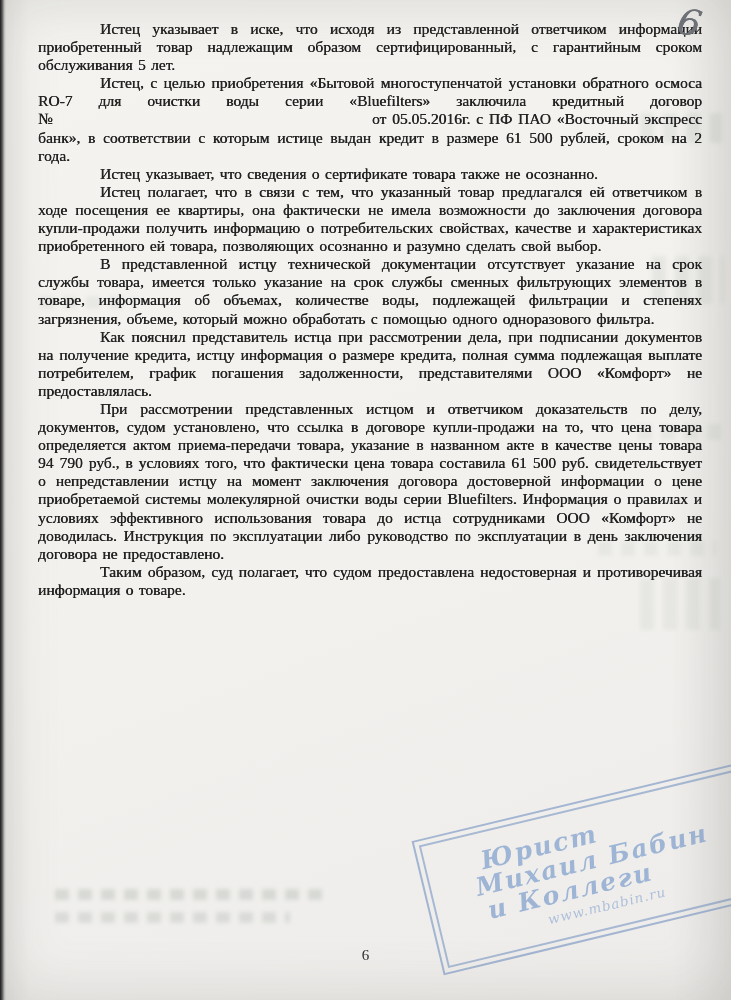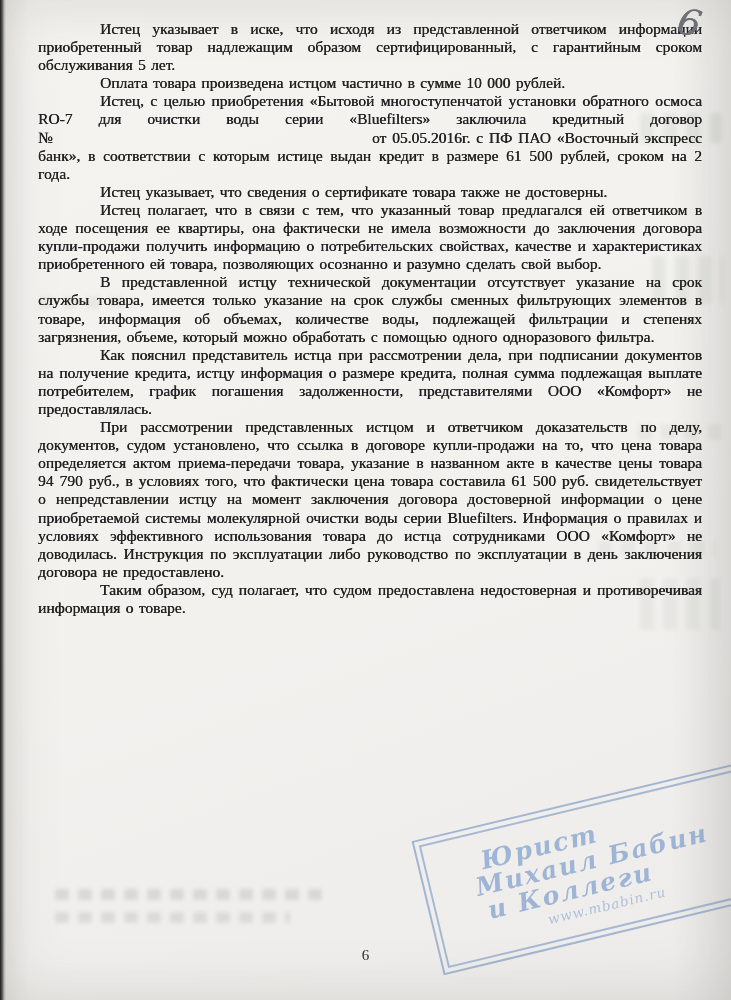--- a/index.html
+++ b/index.html
@@ -97,23 +97,22 @@
 </head>
 <body>
 
 <div class="scan-edge-left"></div>
 <div class="scan-vignette"></div>
 
 <div class="handwritten-page-number">6</div>
 
 <div class="text-block">
   <p>Истец указывает в иске, что исходя из представленной ответчиком информации приобретенный товар надлежащим образом сертифицированный, с гарантийным сроком обслуживания 5 лет.</p>
-  <p>Оплата товара произведена истцом частично в сумме 10 000 рублей.</p>
   <p>Истец, с целью приобретения «Бытовой многоступенчатой установки обратного осмоса RO-7 для очистки воды серии «Bluefilters» заключила кредитный договор №&nbsp;&nbsp;&nbsp;&nbsp;&nbsp;&nbsp;&nbsp;&nbsp;&nbsp;&nbsp;&nbsp;&nbsp;&nbsp;&nbsp;&nbsp;&nbsp;&nbsp;&nbsp;&nbsp;&nbsp;&nbsp;&nbsp;&nbsp;&nbsp;&nbsp;&nbsp;&nbsp;&nbsp;&nbsp;&nbsp;&nbsp;&nbsp;&nbsp;&nbsp;&nbsp;&nbsp;&nbsp;&nbsp;&nbsp;&nbsp;&nbsp;&nbsp;&nbsp;&nbsp;&nbsp;&nbsp;&nbsp;&nbsp;&nbsp;&nbsp;&nbsp;&nbsp;&nbsp;&nbsp;&nbsp;от 05.05.2016г. с ПФ ПАО «Восточный экспресс банк», в соответствии с которым истице выдан кредит в размере 61 500 рублей, сроком на 2 года.</p>
-  <p>Истец указывает, что сведения о сертификате товара также не достоверны.</p>
+  <p>Истец указывает, что сведения о сертификате товара также не осознанно.</p>
   <p>Истец полагает, что в связи с тем, что указанный товар предлагался ей ответчиком в ходе посещения ее квартиры, она фактически не имела возможности до заключения договора купли-продажи получить информацию о потребительских свойствах, качестве и характеристиках приобретенного ей товара, позволяющих осознанно и разумно сделать свой выбор.</p>
   <p>В представленной истцу технической документации отсутствует указание на срок службы товара, имеется только указание на срок службы сменных фильтрующих элементов в товаре, информация об объемах, количестве воды, подлежащей фильтрации и степенях загрязнения, объеме, который можно обработать с помощью одного одноразового фильтра.</p>
   <p>Как пояснил представитель истца при рассмотрении дела, при подписании документов на получение кредита, истцу информация о размере кредита, полная сумма подлежащая выплате потребителем, график погашения задолженности, представителями ООО «Комфорт» не предоставлялась.</p>
   <p>При рассмотрении представленных истцом и ответчиком доказательств по делу, документов, судом установлено, что ссылка в договоре купли-продажи на то, что цена товара определяется актом приема-передачи товара, указание в названном акте в качестве цены товара 94 790 руб., в условиях того, что фактически цена товара составила 61 500 руб. свидетельствует о непредставлении истцу на момент заключения договора достоверной информации о цене приобретаемой системы молекулярной очистки воды серии Bluefilters. Информация о правилах и условиях эффективного использования товара до истца сотрудниками ООО «Комфорт» не доводилась. Инструкция по эксплуатации либо руководство по эксплуатации в день заключения договора не предоставлено.</p>
   <p>Таким образом, суд полагает, что судом предоставлена недостоверная и противоречивая информация о товаре.</p>
 </div>
 
 <div class="stamp">
   <div class="stamp-outer">
     <div class="stamp-inner">

